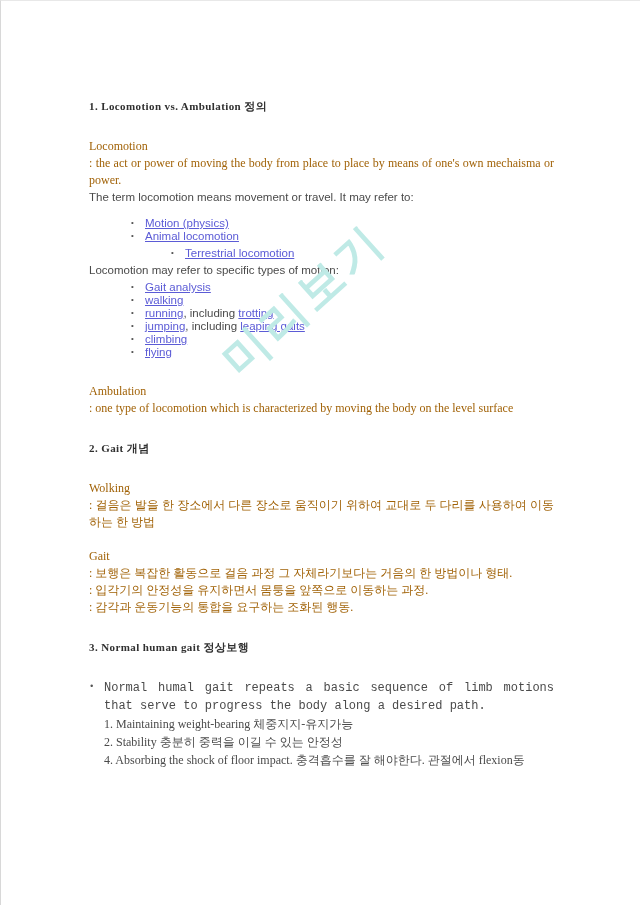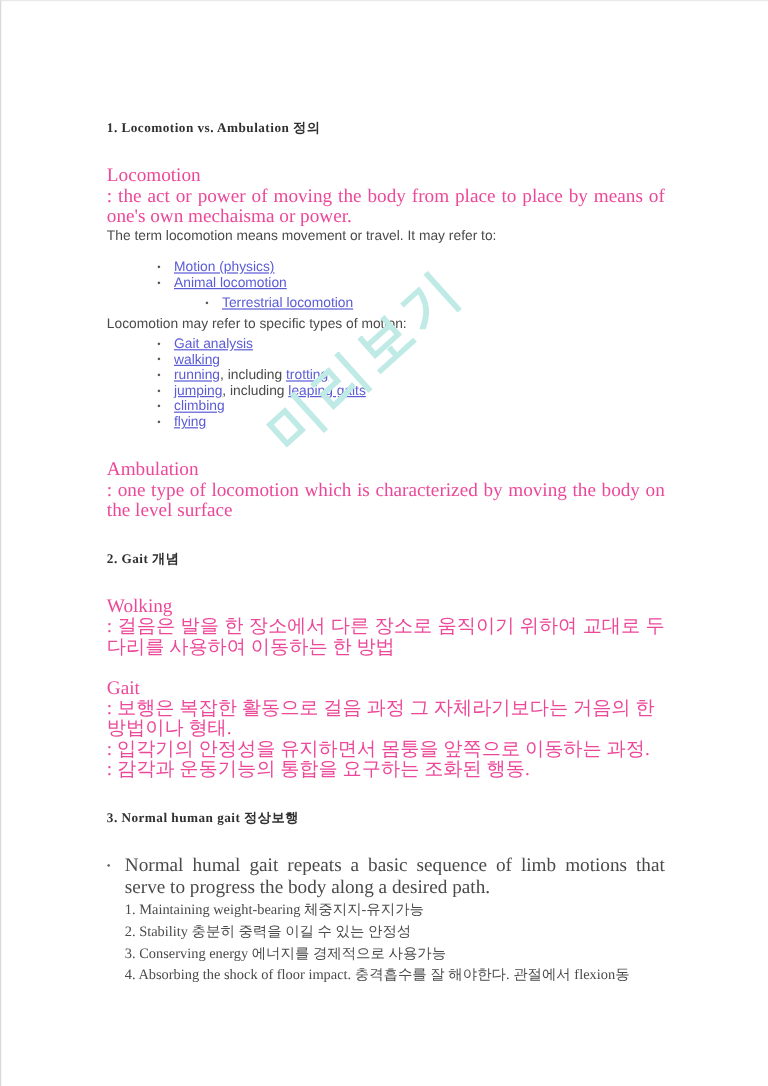--- a/index.html
+++ b/index.html
@@ -66,23 +66,23 @@
   
   .para {
     font-family: "Liberation Sans", "DejaVu Sans", sans-serif;
     font-size: 11.5px;
     line-height: 17px;
     color: #4a4a4a;
     margin: 0;
   }
   .serif {
     font-family: "Liberation Serif", "DejaVu Serif", serif;
-    font-size: 16px;
+    font-size: 12px;
     line-height: 17px;
-    color: #ec4899;
+    color: #a16207;
     margin: 0;
   }
   .serif.justify {
     text-align: justify;
     text-align-last: left;
   }
 
   .spacer-sm { height: 11px; }
   .spacer-md { height: 17px; }
   .spacer-lg { height: 24px; }
@@ -117,22 +117,22 @@
   a.link {
     color: #5b5bd6;
     text-decoration: underline;
     cursor: pointer;
   }
 
   
   .dash-bullet {
     position: relative;
     padding-left: 15px;
-    font-family: Liberation Serif, serif;
-    font-size: 16px;
+    font-family: Liberation Mono, monospace;
+    font-size: 12px;
     line-height: 18px;
     color: #4a4a4a;
   }
   .dash-bullet::before {
     content: "\2022";
     position: absolute;
     left: 0px;
     top: -1px;
     font-size: 9px;
     color: #555;
@@ -224,18 +224,17 @@
 
     <div class="spacer-lg"></div>
     <div class="heading">3. Normal human gait 정상보행</div>
     <div class="spacer-lg"></div>
 
     <div class="dash-bullet justify" style="text-align:justify; text-align-last:left;">Normal humal gait repeats a basic sequence of limb motions that serve to progress the body along a desired path.</div>
 
     <ul class="numlist">
       <li>1. Maintaining weight-bearing 체중지지-유지가능</li>
       <li>2. Stability 충분히 중력을 이길 수 있는 안정성</li>
-      <li>3. Conserving energy 에너지를 경제적으로 사용가능</li>
       <li>4. Absorbing the shock of floor impact. 충격흡수를 잘 해야한다. 관절에서 flexion동</li>
     </ul>
 
   </div>
 </div>
 
 </body></html>

